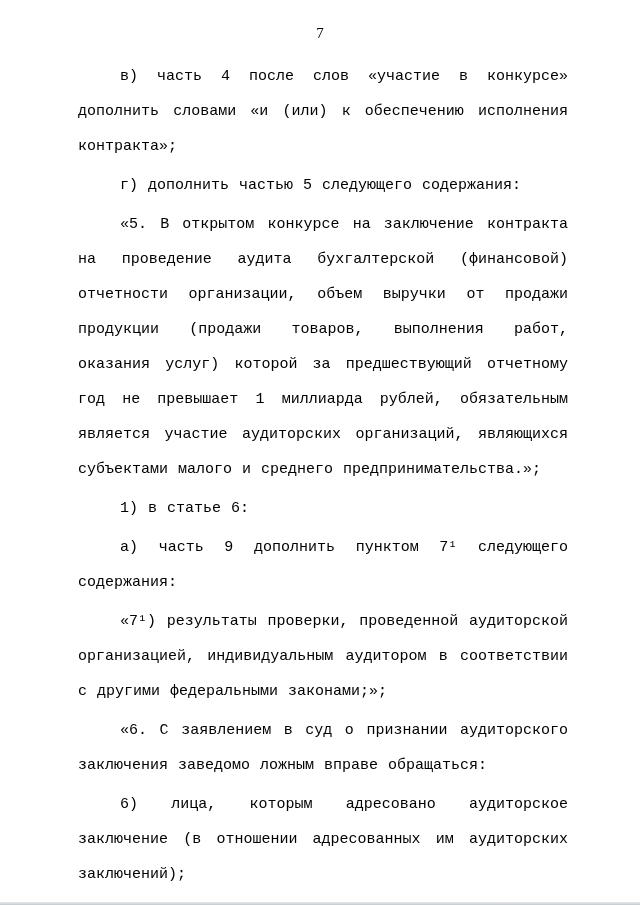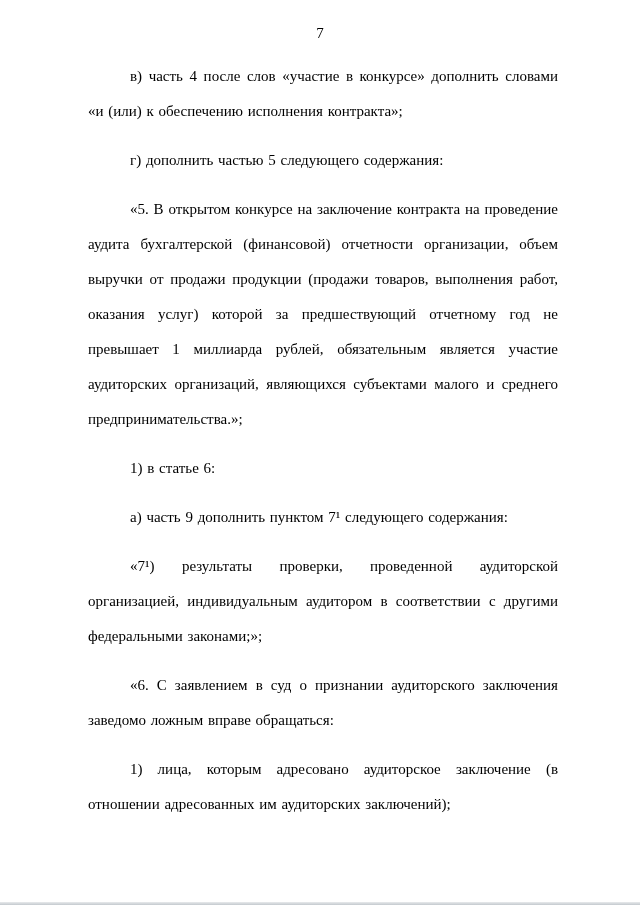--- a/index.html
+++ b/index.html
@@ -23,24 +23,25 @@
     font-size: 15px;
     line-height: 18px;
   }
   .content {
     margin: 17px 68px 0 74px;
     font-size: 15px;
     line-height: 35px;
     text-align: justify;
   }
   .content p {
-    margin: 14px;
+    margin: 4px;
     padding: 0;
     text-indent: 42px;
     word-spacing: 1px;
+    font-family: Liberation Mono, monospace;
   }
   .page-bottom-edge {
     position: absolute;
     left: 0;
     right: 0;
     bottom: 0;
     height: 3px;
     background: linear-gradient(to bottom, #e8eaec, #c3c9ce);
   }
 </style>
@@ -51,17 +52,17 @@
   <div class="page-number">7</div>
 
   <div class="content">
     <p>в) часть 4 после слов «участие в конкурсе» дополнить словами «и (или) к обеспечению исполнения контракта»;</p>
     <p>г) дополнить частью 5 следующего содержания:</p>
     <p>«5. В открытом конкурсе на заключение контракта на проведение аудита бухгалтерской (финансовой) отчетности организации, объем выручки от продажи продукции (продажи товаров, выполнения работ, оказания услуг) которой за предшествующий отчетному год не превышает 1 миллиарда рублей, обязательным является участие аудиторских организаций, являющихся субъектами малого и среднего предпринимательства.»;</p>
     <p>1) в статье 6:</p>
     <p>а) часть 9 дополнить пунктом 7¹ следующего содержания:</p>
     <p>«7¹) результаты проверки, проведенной аудиторской организацией, индивидуальным аудитором в соответствии с другими федеральными законами;»;</p>
     <p>«6. С заявлением в суд о признании аудиторского заключения заведомо ложным вправе обращаться:</p>
-    <p>1) лица, которым адресовано аудиторское заключение (в отношении адресованных им аудиторских заключений);</p>
+    <p>6) лица, которым адресовано аудиторское заключение (в отношении адресованных им аудиторских заключений);</p>
   </div>
 
   <div class="page-bottom-edge"></div>
 </div>
 
 </body></html>

